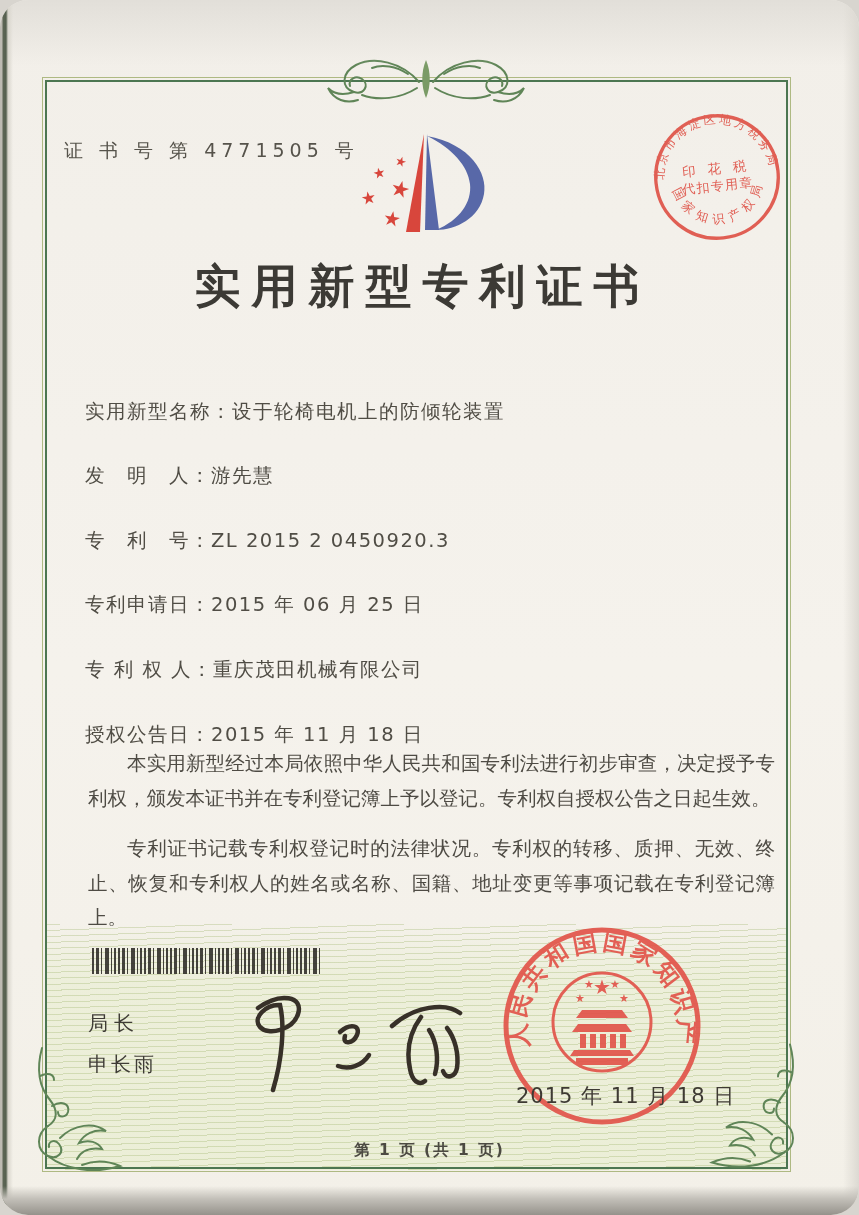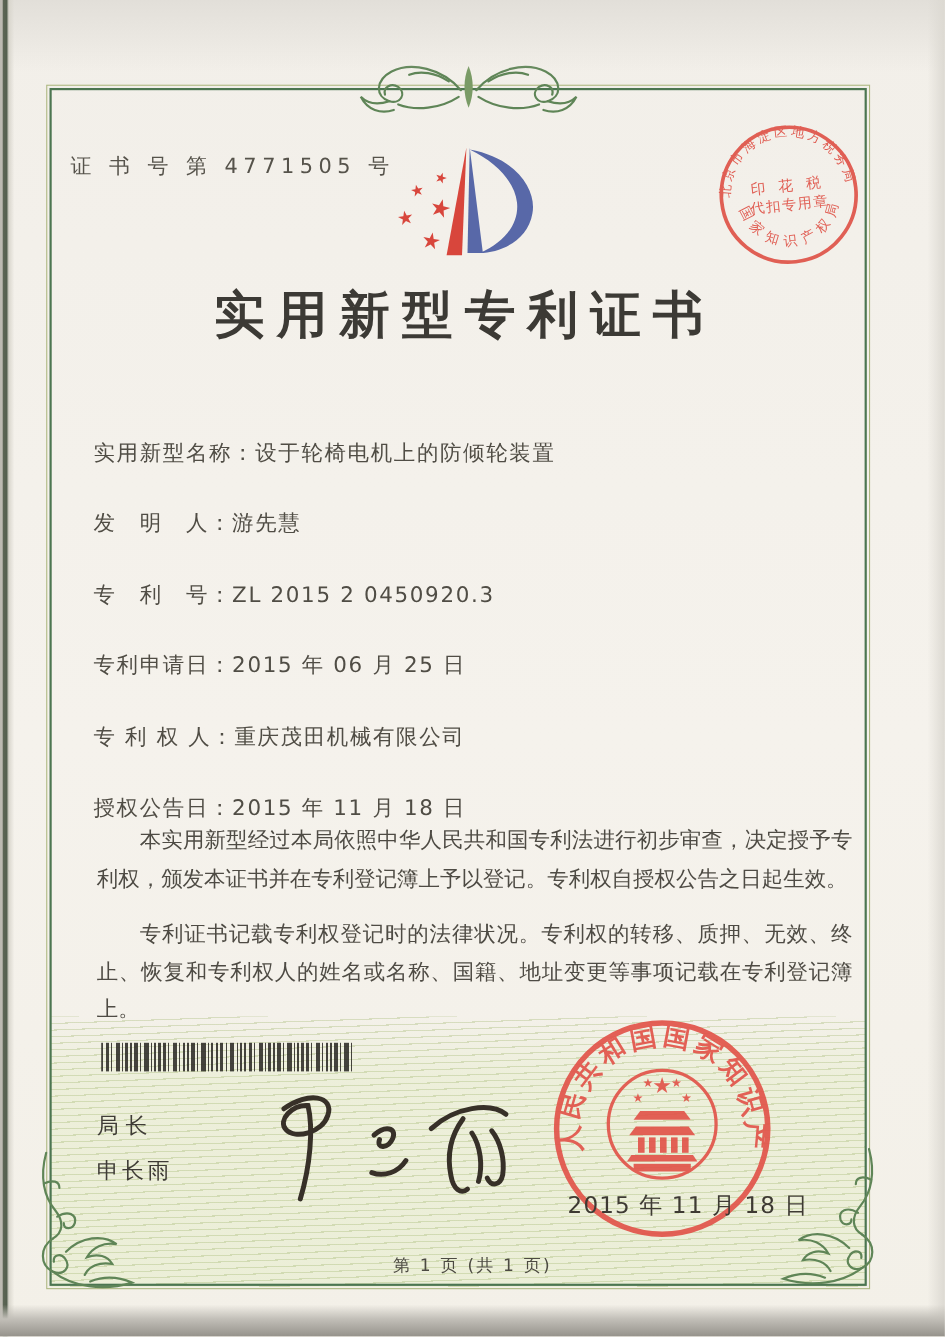--- a/index.html
+++ b/index.html
@@ -1,19 +1,19 @@
 <!DOCTYPE html>
 <html><head>
 <meta charset="utf-8">
 <style>
   html,body{margin:0;padding:0;background:#d8d5cf;}
   .page{
     position:relative;width:859px;height:1215px;overflow:hidden;
     background:linear-gradient(180deg,#f2efe9 0%,#f5f2ec 55%,#f3f0e8 100%);
-    font-family:"DejaVu Sans",sans-serif;color:#4e4b44;
+    font-family:"DejaVu Sans",sans-serif;color:#4e4b44;border-radius:28px;
   }
   
   .scan-left{position:absolute;left:0;top:0;width:13px;height:100%;
     background:linear-gradient(90deg,#bdbab2 0,#bdbab2 2px,#5d6655 3px,#55604f 6px,#d9d6cd 8px,rgba(244,241,235,0) 13px);}
   .scan-right{position:absolute;right:0;top:0;width:16px;height:100%;
     background:linear-gradient(270deg,#dcd9d2 0,rgba(244,241,235,0) 100%);}
   .scan-top{position:absolute;left:0;top:0;width:100%;height:66px;
     background:linear-gradient(180deg,rgba(223,220,214,.85),rgba(223,220,214,0));}
   .scan-bottom{position:absolute;left:0;top:1186px;width:100%;height:29px;
     background:linear-gradient(180deg,rgba(196,193,186,0) 0,#c2bfb8 45%,#95928b 100%);}
@@ -47,21 +47,21 @@
       #262420 9px 10px,transparent 10px 13px,
       #262420 13px 17px,transparent 17px 19px,
       #262420 19px 20px,transparent 20px 22px,
       #262420 22px 24px,transparent 24px 26px);}
   .director-post{position:absolute;left:88px;top:1010px;font-size:20px;letter-spacing:6px;color:#3f3c36;}
   .director-name{position:absolute;left:88px;top:1051px;font-size:20px;letter-spacing:3px;color:#3f3c36;}
   .signature{position:absolute;left:222px;top:986px;width:252px;height:120px;}
   .seal{position:absolute;left:498px;top:922px;width:208px;height:208px;opacity:.92;}
   .seal-date{position:absolute;left:516px;top:1082px;font-size:21px;letter-spacing:1px;color:#3e3a33;}
   .footer{position:absolute;left:0;top:1140px;width:859px;text-align:center;
-    font-size:15.5px;letter-spacing:2px;color:#4c4a42;}
+    font-size:15.5px;letter-spacing:2px;color:#4c4a42;font-weight:bold;}
   svg text{font-family:"DejaVu Sans",sans-serif;}
 </style>
 </head>
 <body>
 
 <div class="page">
 
   <div class="guilloche"></div>
 
   <div class="frame">

